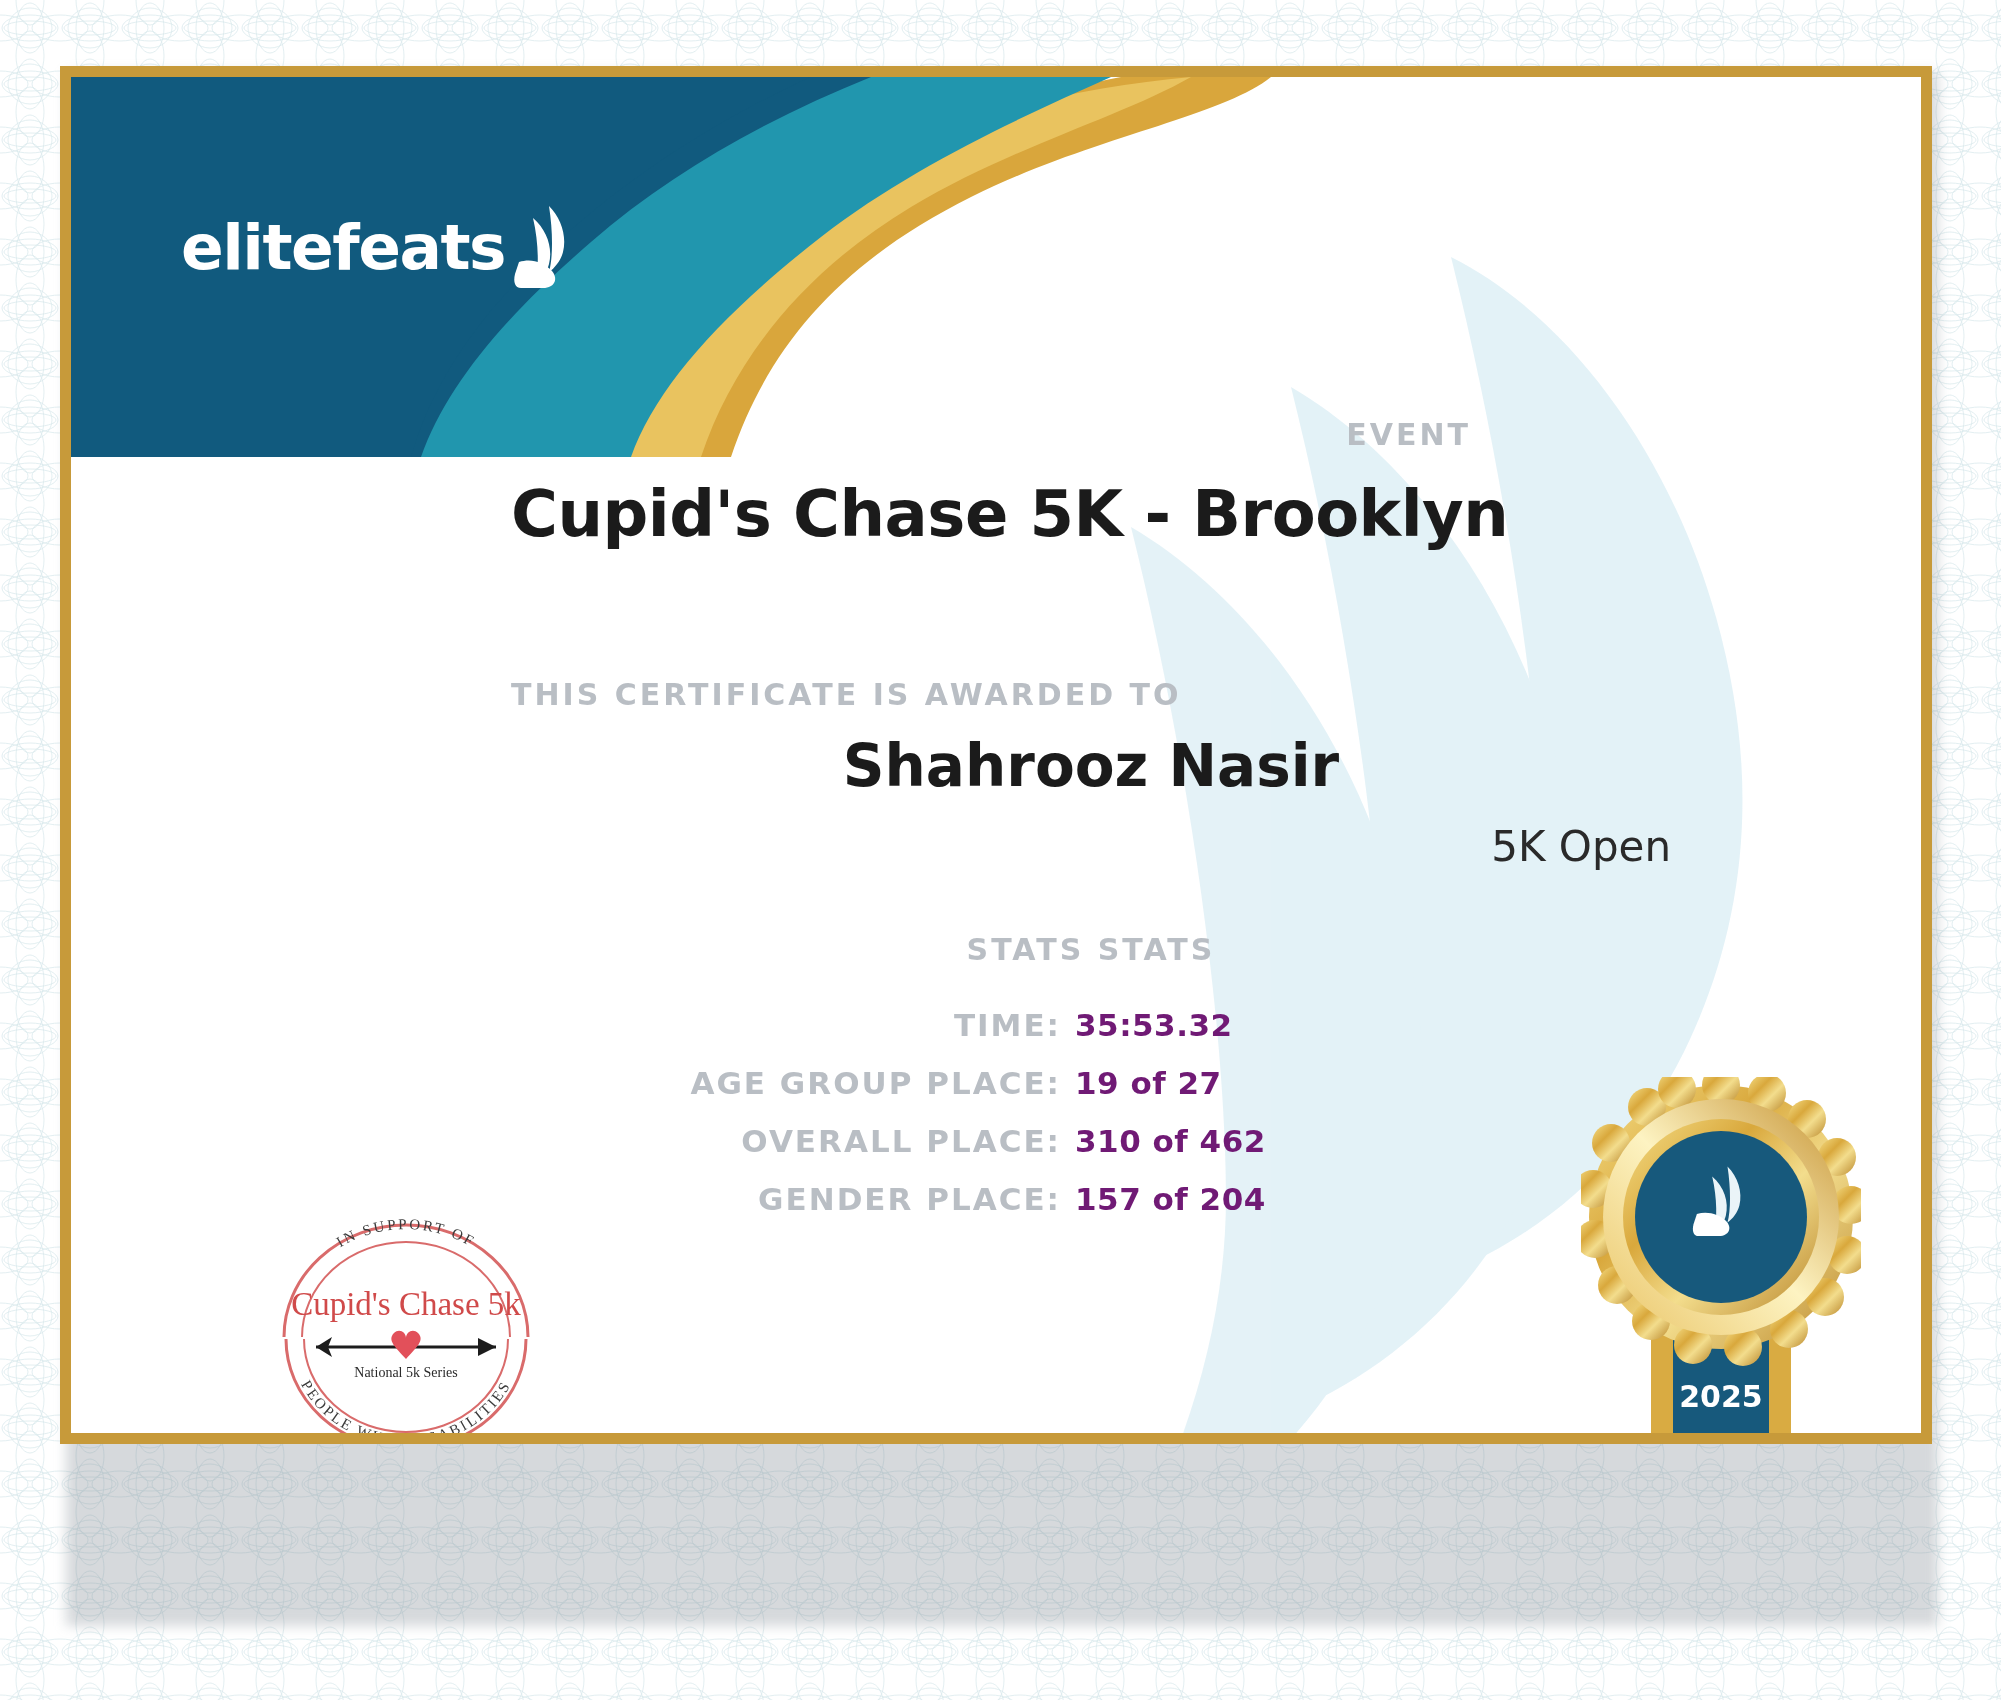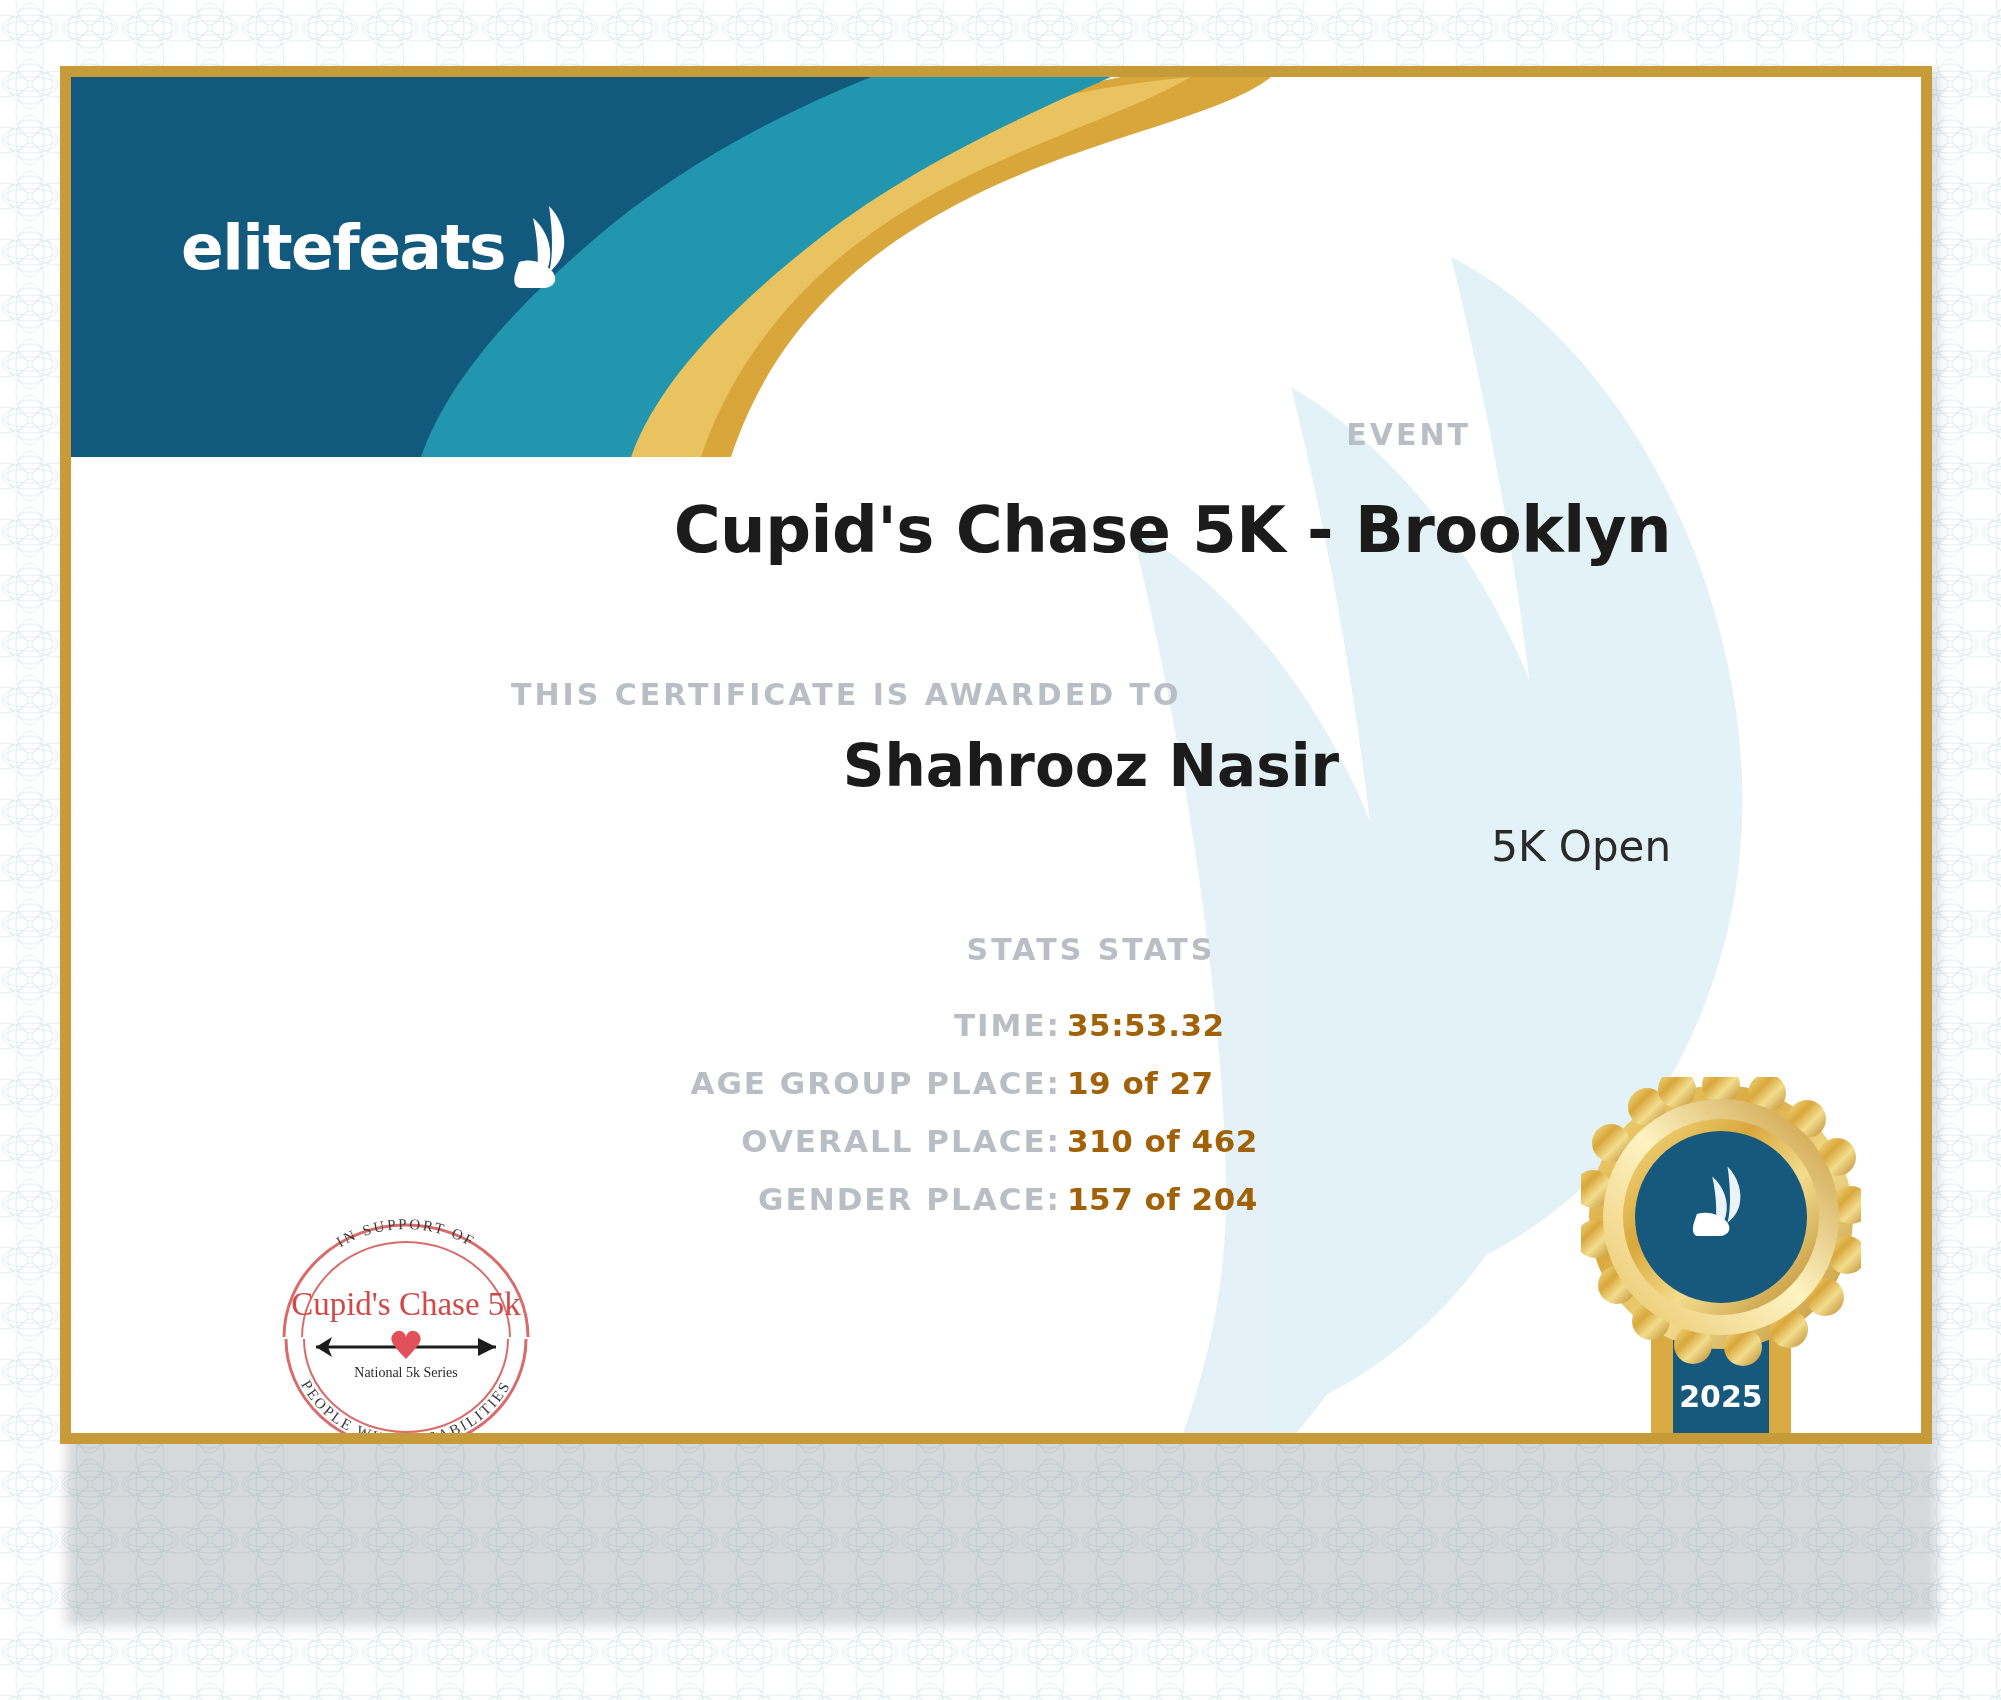--- a/index.html
+++ b/index.html
@@ -103,27 +103,26 @@
     left: 640px;
     top: 340px;
     width: 760px;
     text-align: right;
   }
   .event-name {
     position: absolute;
     left: 440px;
     top: 400px;
     width: 1160px;
-    text-align: right;
+    text-align: left;
     color: #1b1b1b;
     font-size: 64px;
     font-weight: bold;
     letter-spacing: -0.5px;
     font-family: "DejaVu Sans", sans-serif;
-    margin-top: 16px;
   }
   .awarded-label {
     position: absolute;
     left: 440px;
     top: 600px;
     width: 1160px;
   }
   .recipient {
     position: absolute;
     left: 440px;
@@ -171,22 +170,22 @@
   .stat-key {
     width: 470px;
     text-align: right;
     color: #b9bec4;
     font-size: 31px;
     letter-spacing: 2px;
     font-weight: bold;
     font-family: "DejaVu Sans", sans-serif;
   }
   .stat-val {
-    margin-left: 6px;
-    color: #a16207;
+    margin-left: 14px;
+    color: #701a75;
     font-size: 31px;
     font-weight: bold;
     letter-spacing: 0.5px;
     font-family: "DejaVu Sans", sans-serif;
   }
 
   
   .seal {
     position: absolute;
     left: 185px;

